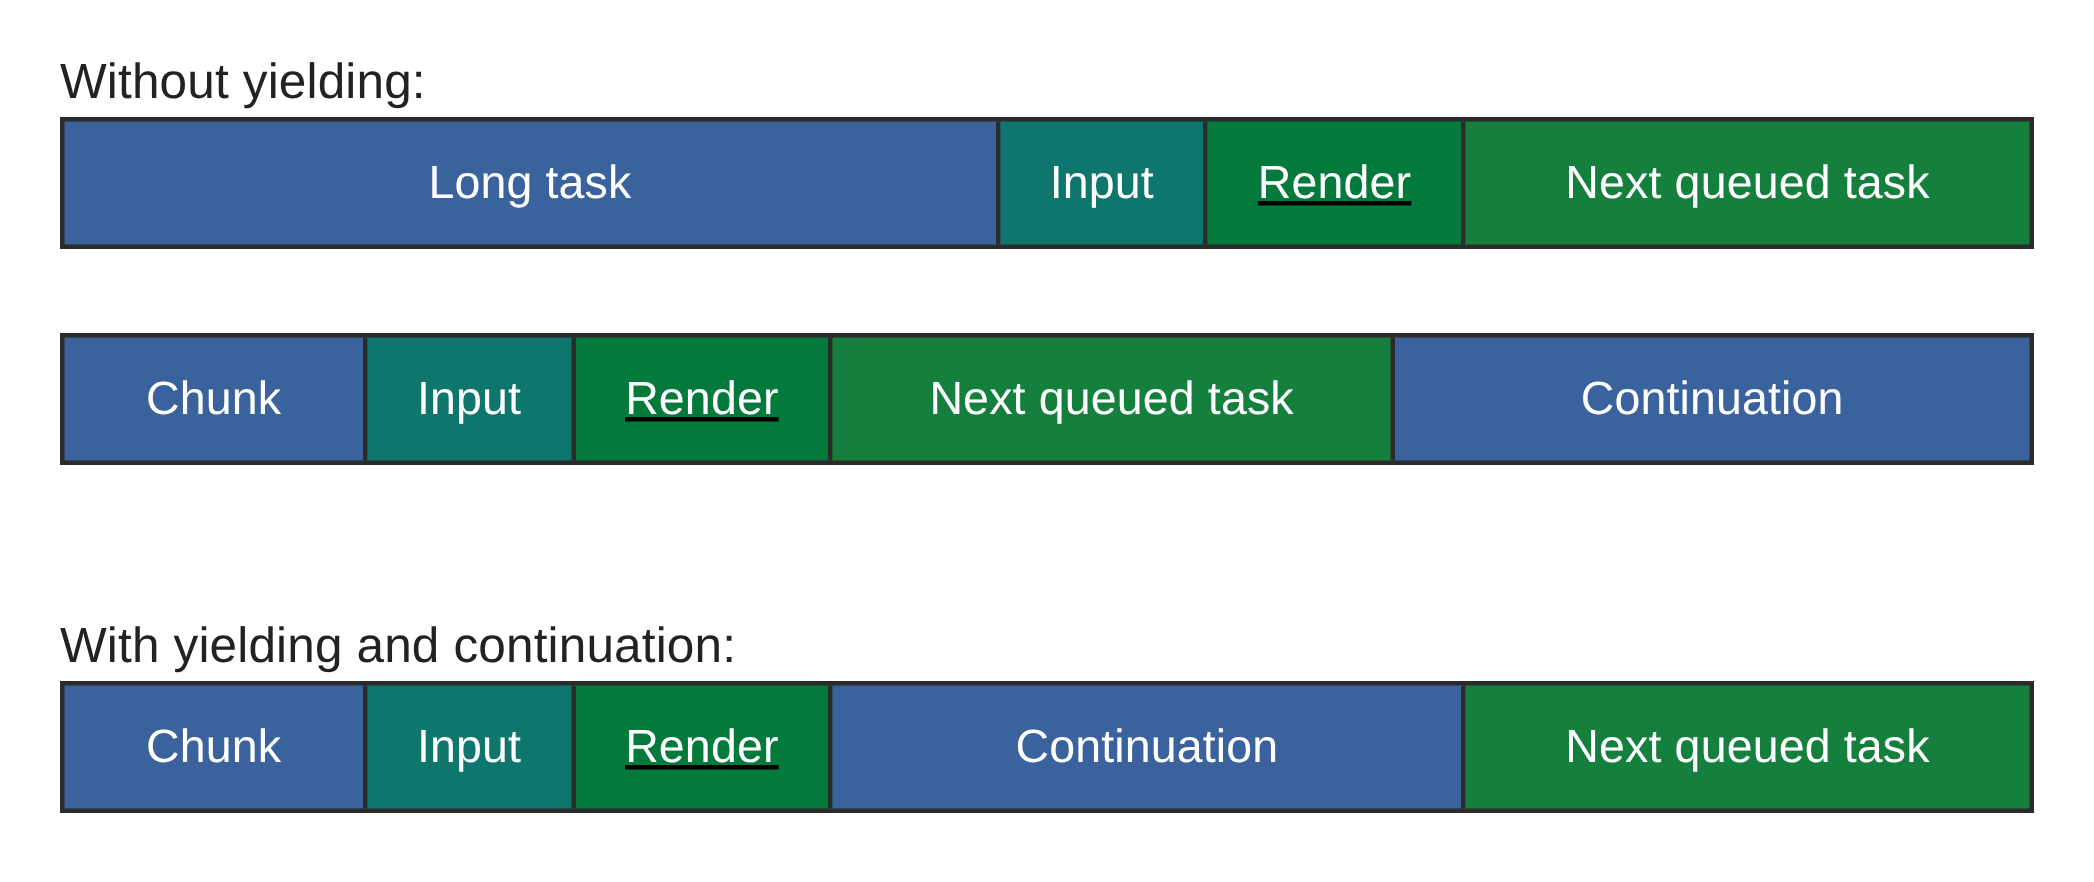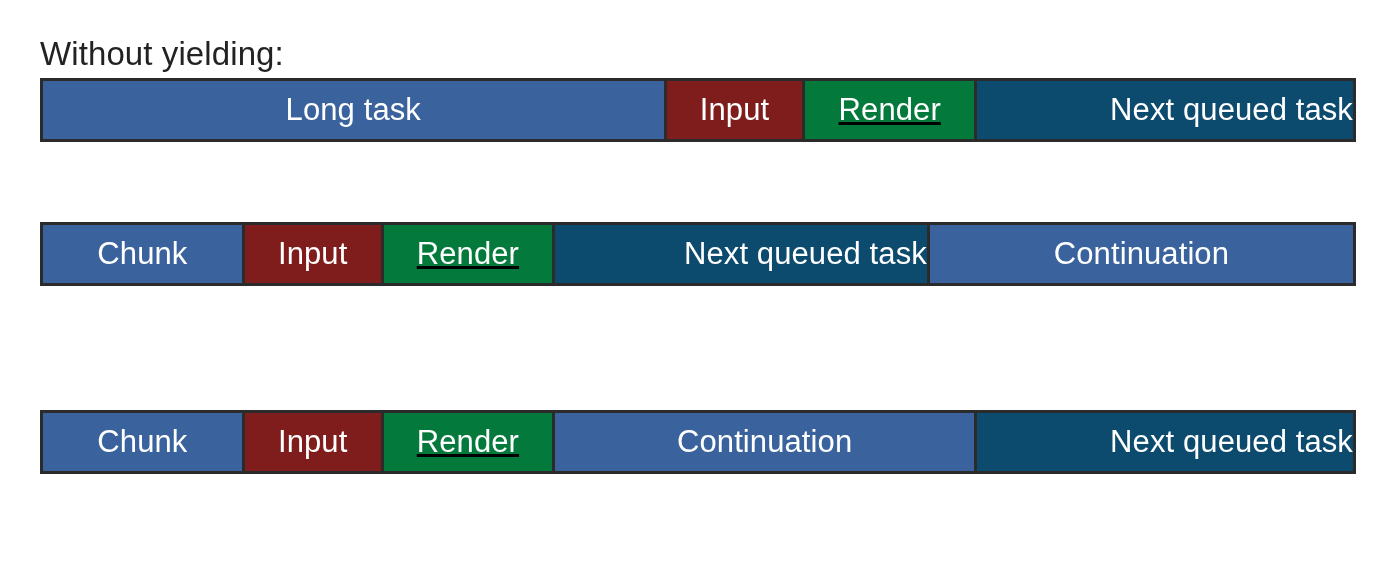--- a/index.html
+++ b/index.html
@@ -38,21 +38,21 @@
     color: #222222;
     font-weight: 400;
     letter-spacing: 0.1px;
     white-space: nowrap;
     height: 44px;
   }
 
   .timeline {
     position: relative;
     display: flex;
-    height: 64px;
+    height: 88px;
     border: 3px solid #2b2b2b;
     box-sizing: border-box;
     background: #2b2b2b;
   }
 
   .segment {
     position: relative;
     display: flex;
     align-items: center;
     justify-content: center;
@@ -67,23 +67,23 @@
 
   .segment-label {
     color: #ffffff;
     font-size: 31px;
     line-height: 34px;
     white-space: nowrap;
     letter-spacing: 0.1px;
   }
 
   .c-blue  { background: #3A639E; }
-  .c-red   { background: #7f1d1d; }
+  .c-red   { background: #0f766e; }
   .c-green { background: #037A3B; text-decoration: underline; }
-  .c-gray  { background: #0c4a6e; justify-content: flex-end; }
+  .c-gray  { background: #15803d; }
 </style>
 </head>
 <body>
 
 <div class="diagram">
 
   <div class="section section-1">
     <div class="section-label">Without yielding:</div>
     <div class="timeline">
       <div class="segment c-blue" style="width:47.6%">
@@ -115,20 +115,21 @@
       <div class="segment c-gray" style="width:28.6%">
         <span class="segment-label">Next queued task</span>
       </div>
       <div class="segment c-blue" style="width:32.3%">
         <span class="segment-label">Continuation</span>
       </div>
     </div>
   </div>
 
   <div class="section section-3">
+    <div class="section-label">With yielding and continuation:</div>
     <div class="timeline">
       <div class="segment c-blue" style="width:15.4%">
         <span class="segment-label">Chunk</span>
       </div>
       <div class="segment c-red" style="width:10.6%">
         <span class="segment-label">Input</span>
       </div>
       <div class="segment c-green" style="width:13.1%">
         <span class="segment-label">Render</span>
       </div>

